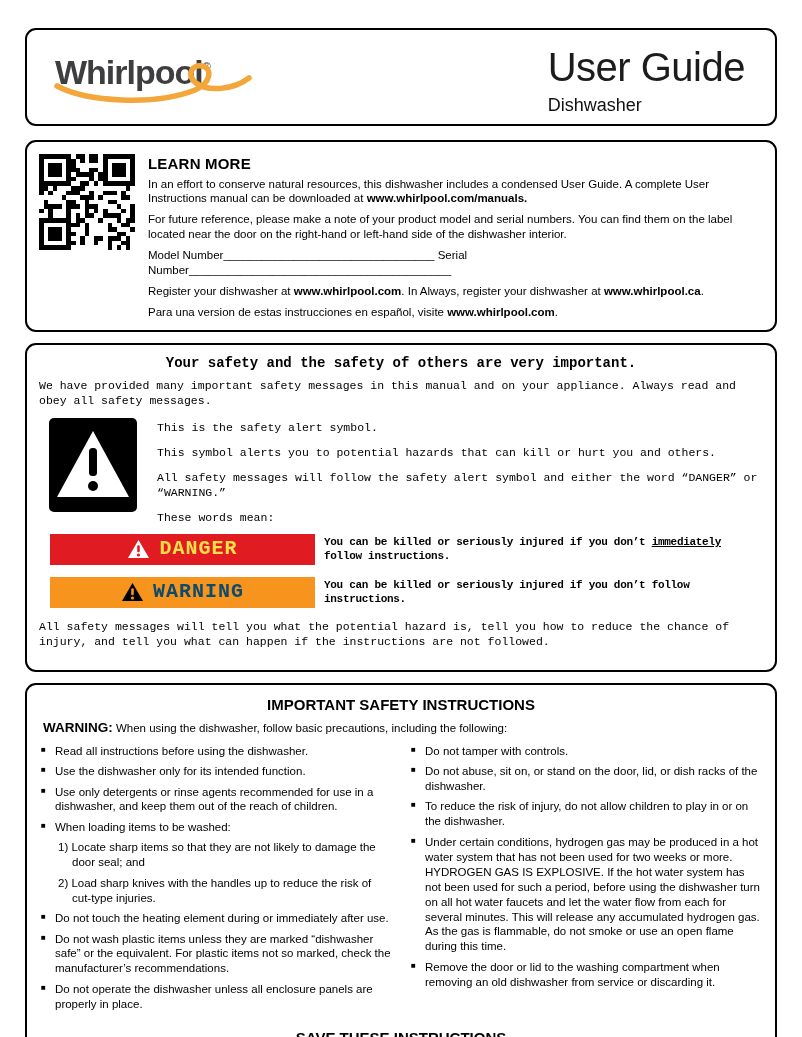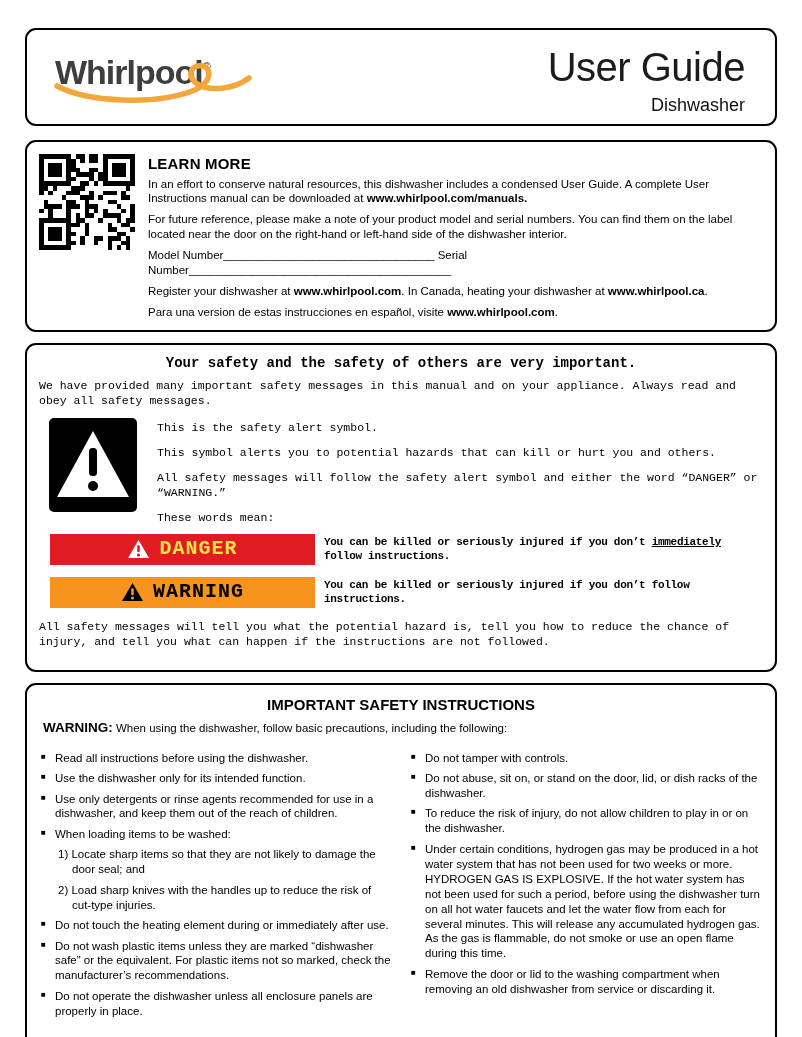--- a/index.html
+++ b/index.html
@@ -15,21 +15,21 @@
   
   .header-card { height: 98px; display: flex; align-items: center; justify-content: space-between;
     padding: 0 30px 0 28px; border-radius: 11px; margin-bottom: 14px; }
   .logo { position: relative; width: 215px; height: 66px; }
   .logo .word { position: relative; z-index: 2; font-size: 34px; font-weight: bold;
     color: #3e3e40; letter-spacing: -1px; top: 6px; }
   .logo .word sup { font-size: 11px; font-weight: normal; vertical-align: 14px; letter-spacing: 0; }
   .logo svg { position: absolute; left: -2px; top: 12px; z-index: 3; pointer-events: none; }
   .titleblock { text-align: left; padding-top: 4px; }
   .titleblock .t1 { font-size: 40px; letter-spacing: -0.5px; color: #1c1c1c; }
-  .titleblock .t2 { font-size: 18px; margin-top: 1px; color: #111; text-align: right; }
+  .titleblock .t2 { font-size: 18px; margin-top: 1px; color: #111; }
 
   
   .learn-box { display: flex; gap: 13px; padding: 12px 12px 10px 12px; }
   .qr { width: 96px; height: 96px; flex: none; display: grid;
     grid-template-rows: repeat(21, 1fr); grid-template-columns: repeat(21, 1fr); }
   .qr i { background: #000; }
   .lm-content { flex: 1; }
   .lm-content h2 { font-size: 15px; font-weight: bold; margin-bottom: 3px; letter-spacing: 0.2px; }
   .lm-content p { margin-bottom: 6px; }
   .lm-content p:last-child { margin-bottom: 0; }
@@ -41,30 +41,30 @@
   .safety-intro { margin-bottom: 9px; padding-left: 2px; }
   .alert-row { display: flex; gap: 20px; padding-left: 12px; margin-bottom: 8px; }
   .alert-icon { flex: none; }
   .alert-lines { display: flex; flex-direction: column; gap: 10px; padding-top: 3px; }
   .banner-row { display: flex; align-items: center; gap: 9px; padding-left: 13px; margin-bottom: 12px; }
   .banner { width: 265px; height: 31px; flex: none; display: flex; align-items: center;
     justify-content: center; gap: 9px; }
   .banner-danger { background: #E01B22; }
   .banner-danger .blabel { color: #fde047; }
   .banner-warning { background: #F7941D; }
-  .banner-warning .blabel { color: #000000; }
+  .banner-warning .blabel { color: #0c4a6e; }
   .blabel { font-weight: bold; font-size: 20px; letter-spacing: 1px; }
   .banner-text { font-weight: bold; font-size: 11px; letter-spacing: -0.3px; }
   .underlined { text-decoration: underline; }
   .safety-outro { margin-top: 2px; padding-left: 2px; }
 
   
   .isi-box { padding: 10px 14px 13px 14px; }
   .isi-title { text-align: center; font-weight: bold; font-size: 15px; margin-bottom: 5px; }
-  .isi-warning { margin-bottom: 14px; padding-left: 2px; }
+  .isi-warning { margin-bottom: 7px; padding-left: 2px; }
   .isi-warning .lead { font-weight: bold; font-size: 13.5px; }
   .isi-cols { display: flex; gap: 20px; }
   .col { flex: 1; }
   .li { position: relative; padding-left: 14px; margin-bottom: 5.5px; }
   .li::before { content: "■"; position: absolute; left: 0; top: 1px; font-size: 8px; }
   .sub { padding-left: 31px; text-indent: -14px; margin-bottom: 5.5px; }
   .save-title { text-align: center; font-weight: bold; font-size: 15px; margin-top: 11px; }
 </style>
 </head>
 <body>
@@ -304,21 +304,21 @@
         <i style="grid-area:21 / 7"></i>
         <i style="grid-area:21 / 16"></i>
         <i style="grid-area:21 / 18"></i>
         <i style="grid-area:21 / 20"></i>
       </div>
     <div class="lm-content">
       <h2>LEARN MORE</h2>
       <p><span>In an effort to conserve natural resources, this dishwasher includes a condensed User Guide. A complete User Instructions manual can be downloaded at </span><b>www.whirlpool.com/manuals.</b></p>
       <p>For future reference, please make a note of your product model and serial numbers. You can find them on the label located near the door on the right-hand or left-hand side of the dishwasher interior.</p>
       <p><span>Model Number</span><span>_________________________________</span><span> Serial Number</span><span>_________________________________________</span></p>
-      <p><span>Register your dishwasher at </span><b>www.whirlpool.com</b><span>. In Canada, heating your dishwasher at </span><b>www.whirlpool.ca</b><span>.</span></p>
+      <p><span>Register your dishwasher at </span><b>www.whirlpool.com</b><span>. In Always, register your dishwasher at </span><b>www.whirlpool.ca</b><span>.</span></p>
       <p><span>Para una version de estas instrucciones en español, visite </span><b>www.whirlpool.com</b><span>.</span></p>
     </div>
   </div>
 
   <div class="box safety-box">
     <div class="safety-head">Your safety and the safety of others are very important.</div>
     <div class="safety-intro">We have provided many important safety messages in this manual and on your appliance. Always read and obey all safety messages.</div>
 
     <div class="alert-row">
       <div class="alert-icon">

